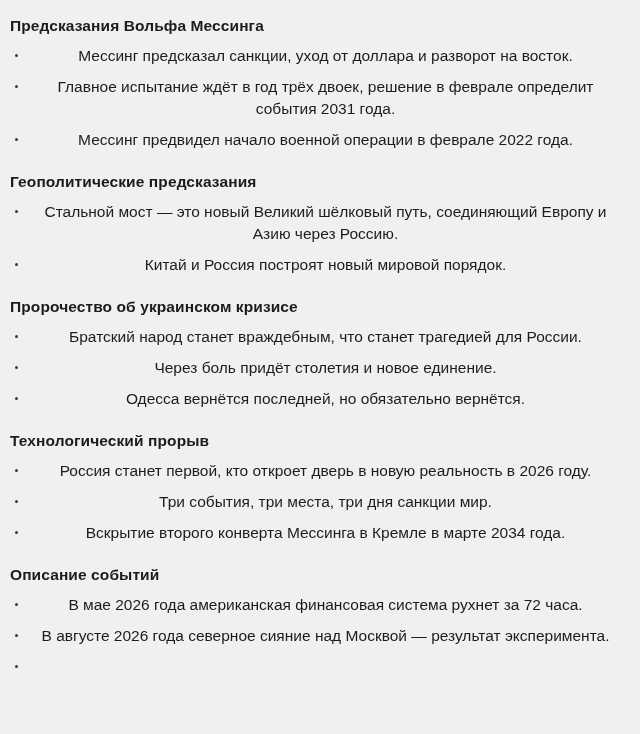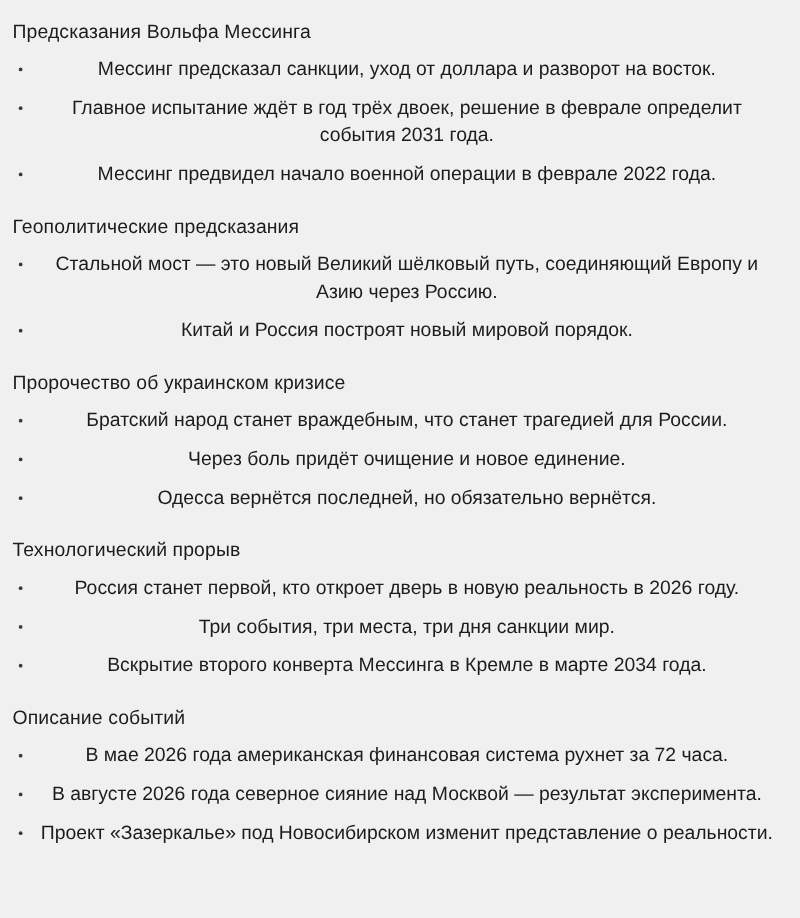--- a/index.html
+++ b/index.html
@@ -16,21 +16,21 @@
     box-sizing: border-box;
   }
   .doc {
     padding: 6px 18px 0 10px;
   }
   .section {
     margin: 0 0 6px 0;
   }
   .section-title {
     font-size: 15.5px;
-    font-weight: 400;
+    font-weight: 700;
     line-height: 22px;
     margin: 0;
     padding: 9px 0 4px 0;
     letter-spacing: 0.1px;
   }
   ul.bullets {
     list-style: none;
     margin: 0;
     padding: 0;
     text-align: center;
@@ -92,21 +92,21 @@
 
   <div class="section">
     <h2 class="section-title">Пророчество об украинском кризисе</h2>
     <ul class="bullets">
       <li>
         <span class="dot"></span>
         <span>Братский народ станет враждебным, что станет трагедией для России.</span>
       </li>
       <li>
         <span class="dot"></span>
-        <span>Через боль придёт очищение и новое единение.</span>
+        <span>Через боль придёт столетия и новое единение.</span>
       </li>
       <li>
         <span class="dot"></span>
         <span>Одесса вернётся последней, но обязательно вернётся.</span>
       </li>
     </ul>
   </div>
 
   <div class="section">
     <h2 class="section-title">Технологический прорыв</h2>
@@ -132,18 +132,17 @@
       <li>
         <span class="dot"></span>
         <span>В мае 2026 года американская финансовая система рухнет за 72 часа.</span>
       </li>
       <li>
         <span class="dot"></span>
         <span>В августе 2026 года северное сияние над Москвой — результат эксперимента.</span>
       </li>
       <li>
         <span class="dot"></span>
-        <span>Проект «Зазеркалье» под Новосибирском изменит представление о реальности.</span>
       </li>
     </ul>
   </div>
 
 </div>
 
 </body></html>

